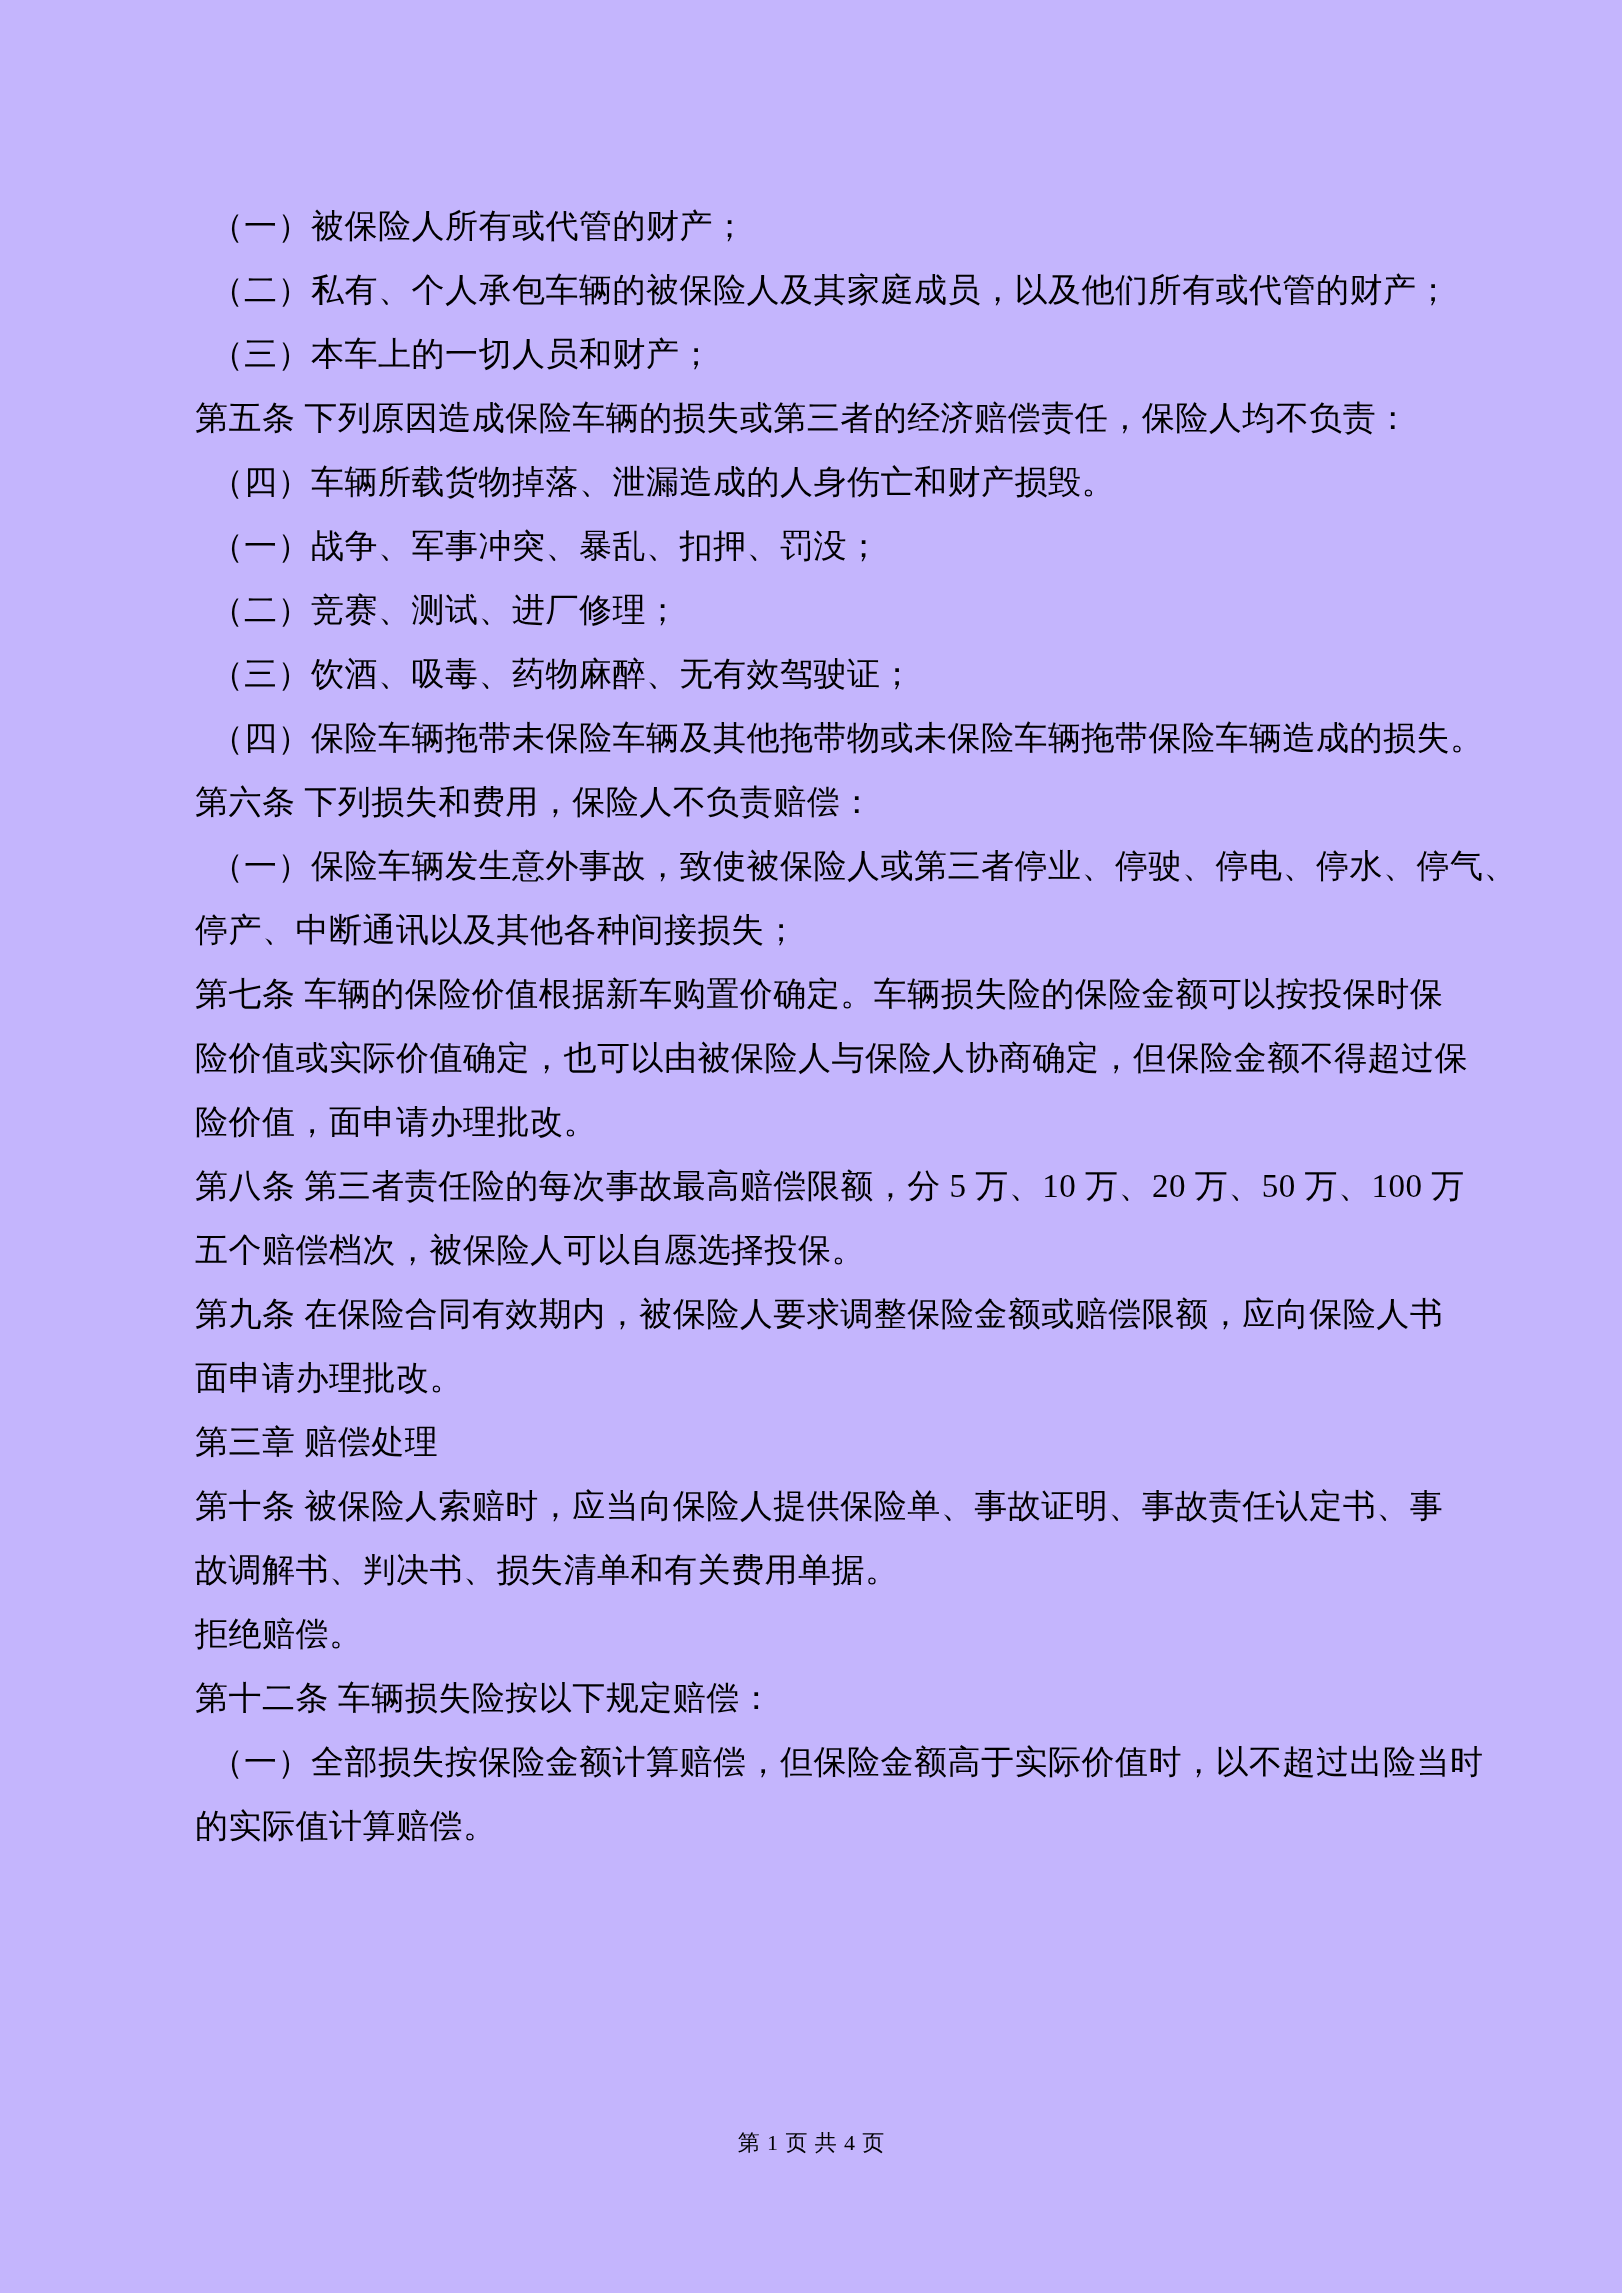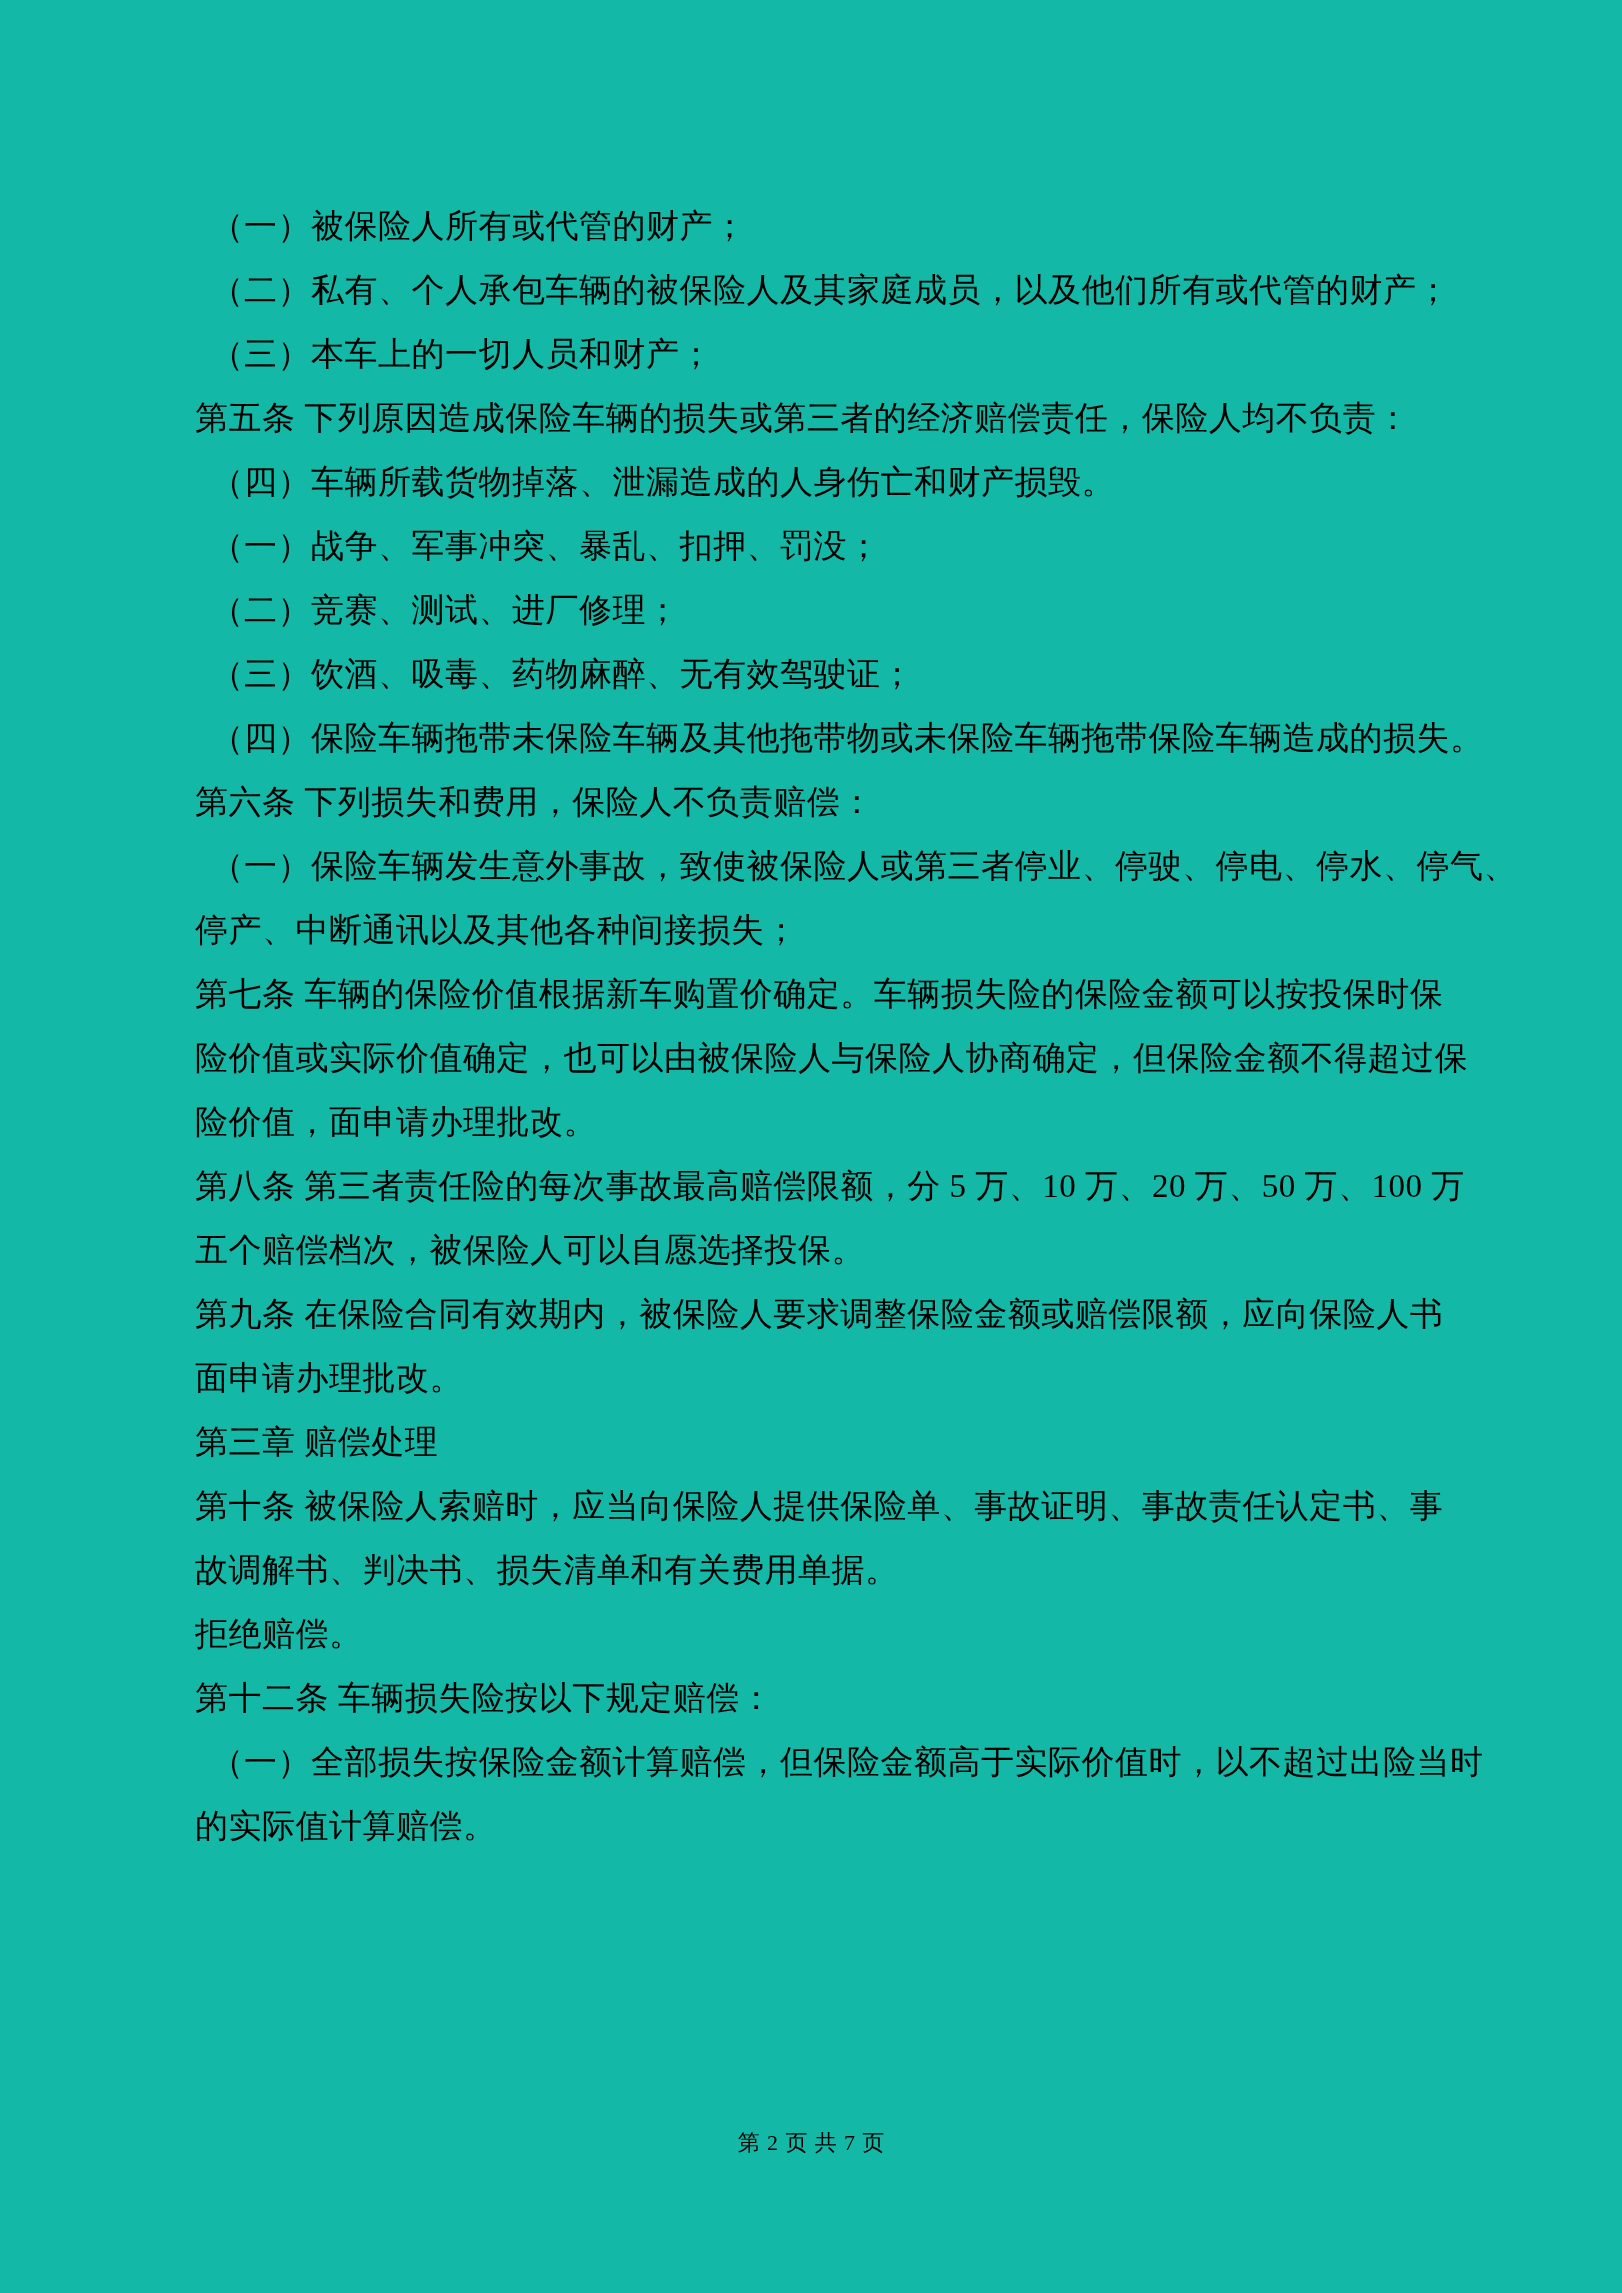--- a/index.html
+++ b/index.html
@@ -4,21 +4,21 @@
 <style>
   html, body {
     margin: 0;
     padding: 0;
     background: #ffffff;
   }
   .page {
     position: relative;
     width: 1623px;
     height: 2294px;
-    background: #14b8a6;
+    background: #c4b5fd;
     color: #000000;
     font-family: "Liberation Serif", "DejaVu Serif", serif;
     overflow: hidden;
   }
   .content {
     position: absolute;
     left: 195px;
     top: 194px;
     width: 1236px;
   }
@@ -71,15 +71,15 @@
     <p class="l">面申请办理批改。</p>
     <p class="l">第三章 赔偿处理</p>
     <p class="l">第十条 被保险人索赔时，应当向保险人提供保险单、事故证明、事故责任认定书、事</p>
     <p class="l">故调解书、判决书、损失清单和有关费用单据。</p>
     <p class="l">拒绝赔偿。</p>
     <p class="l">第十二条 车辆损失险按以下规定赔偿：</p>
     <p class="l ind">（一）全部损失按保险金额计算赔偿，但保险金额高于实际价值时，以不超过出险当时</p>
     <p class="l">的实际值计算赔偿。</p>
   </div>
 
-  <div class="footer">第 2 页 共 7 页</div>
+  <div class="footer">第 1 页 共 4 页</div>
 </div>
 
 
 </body></html>

